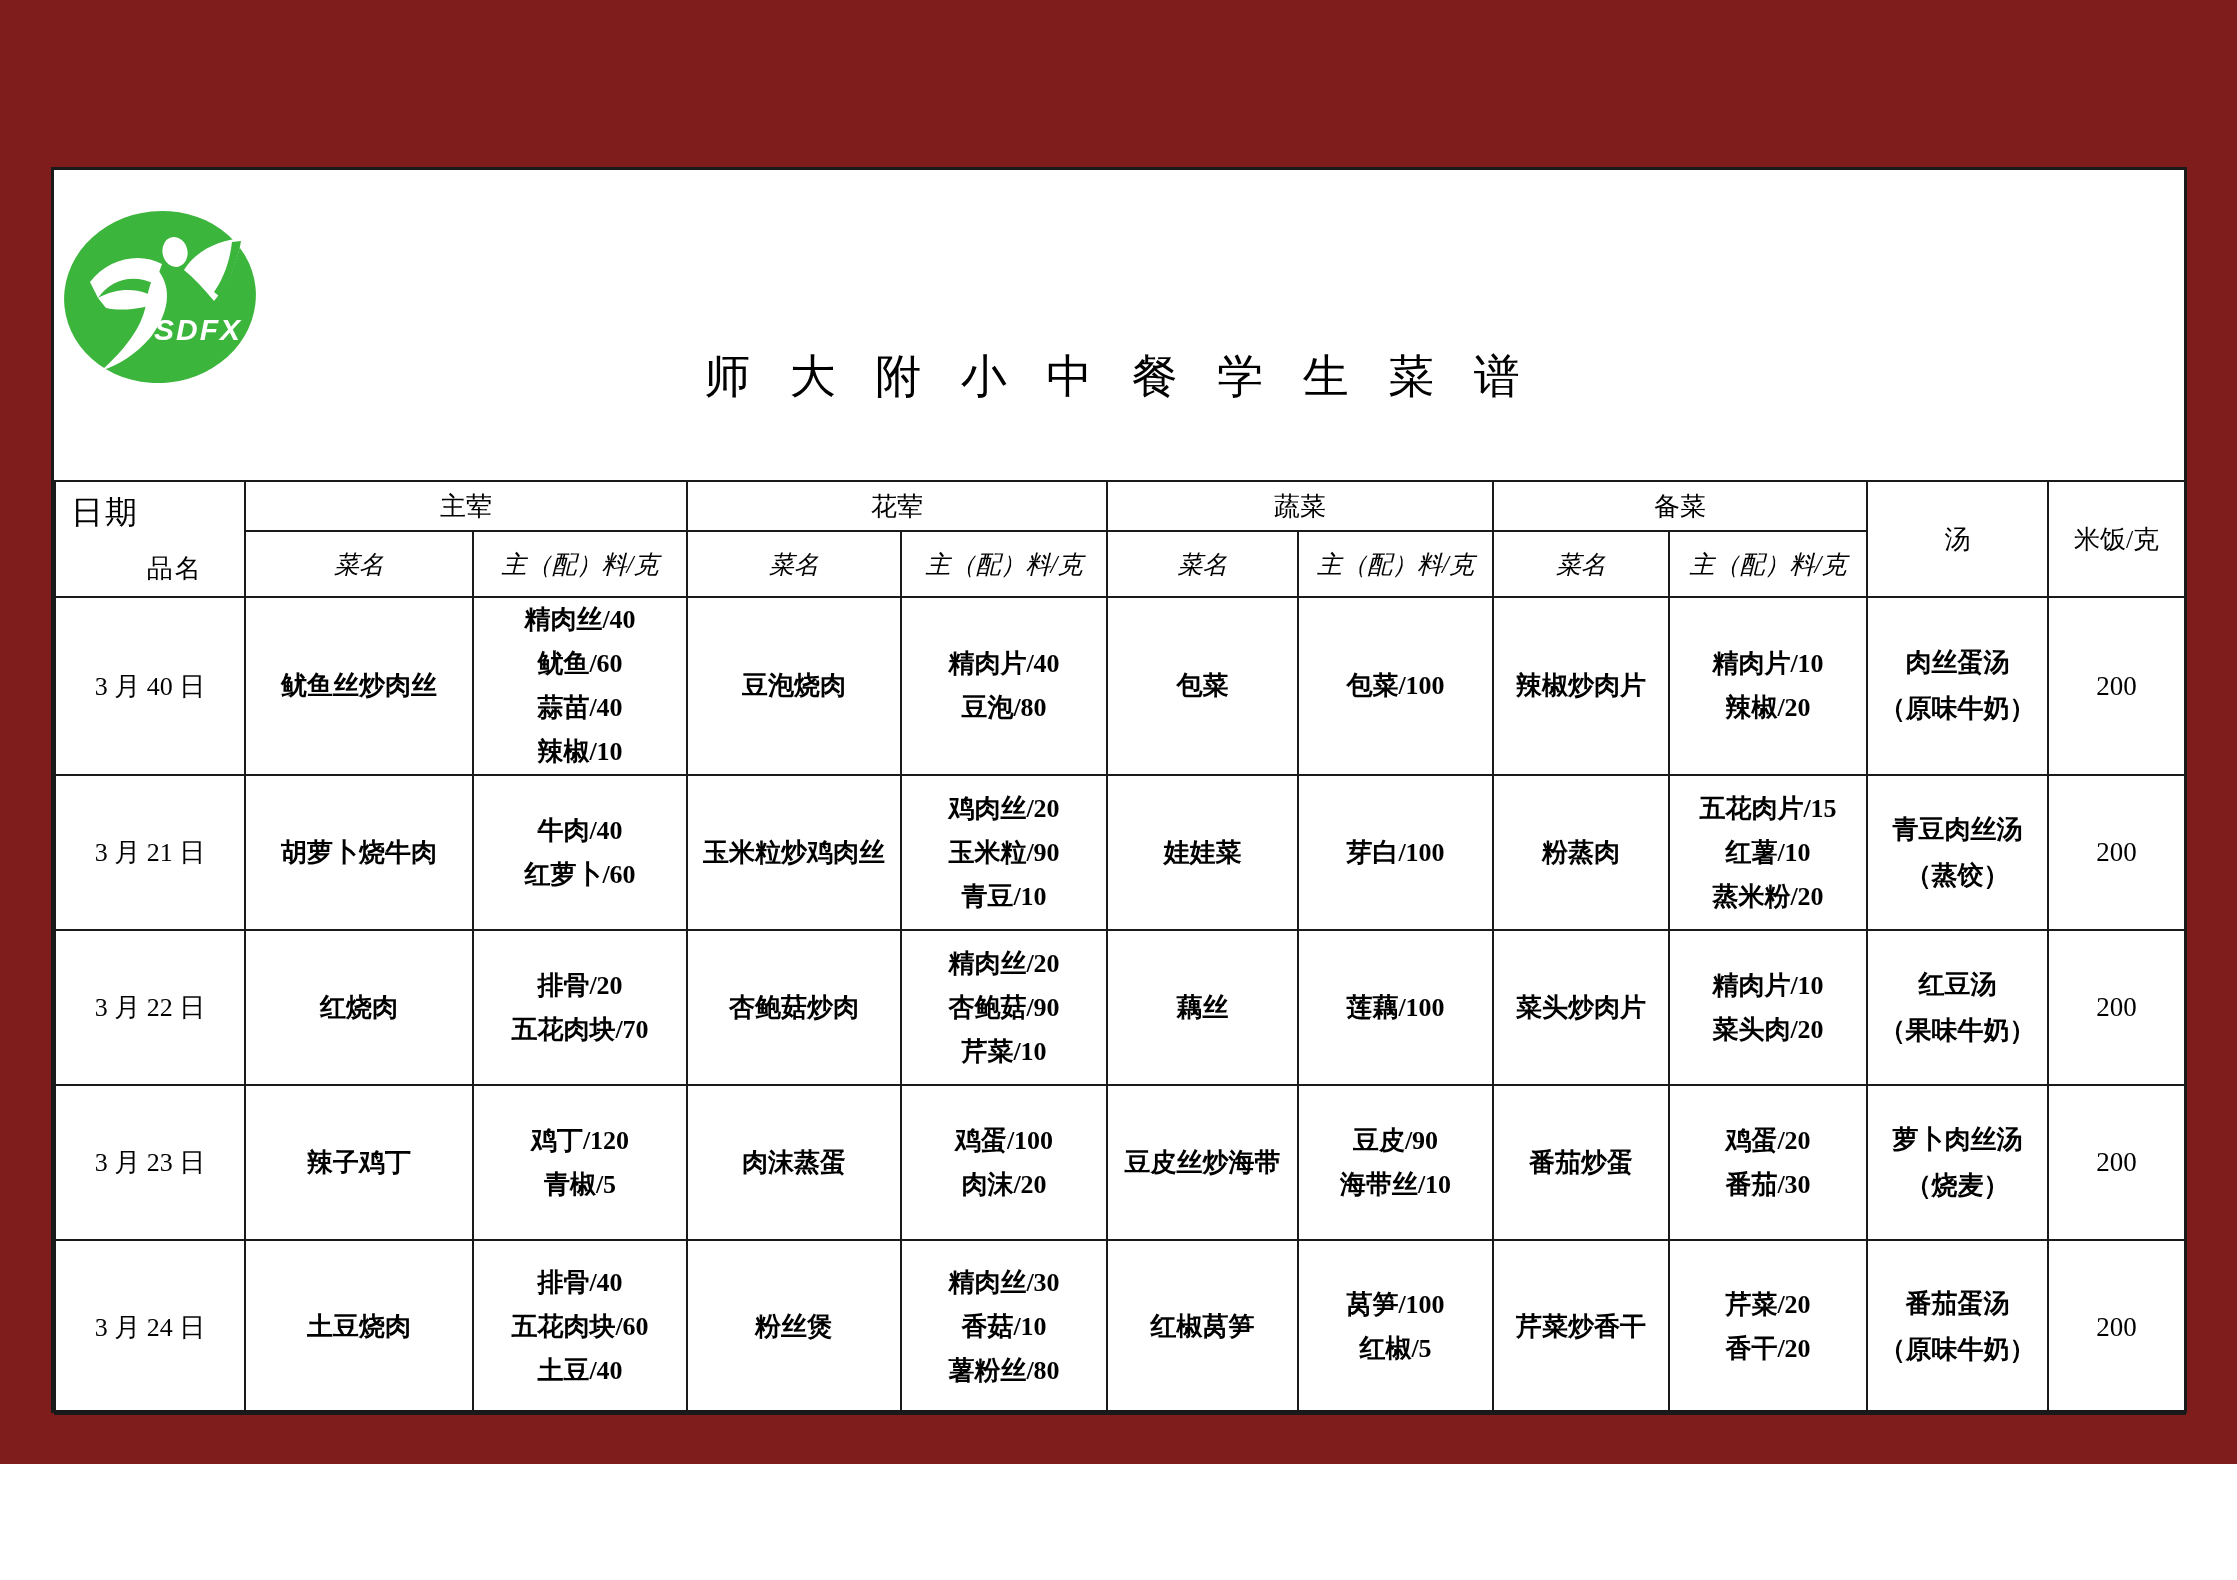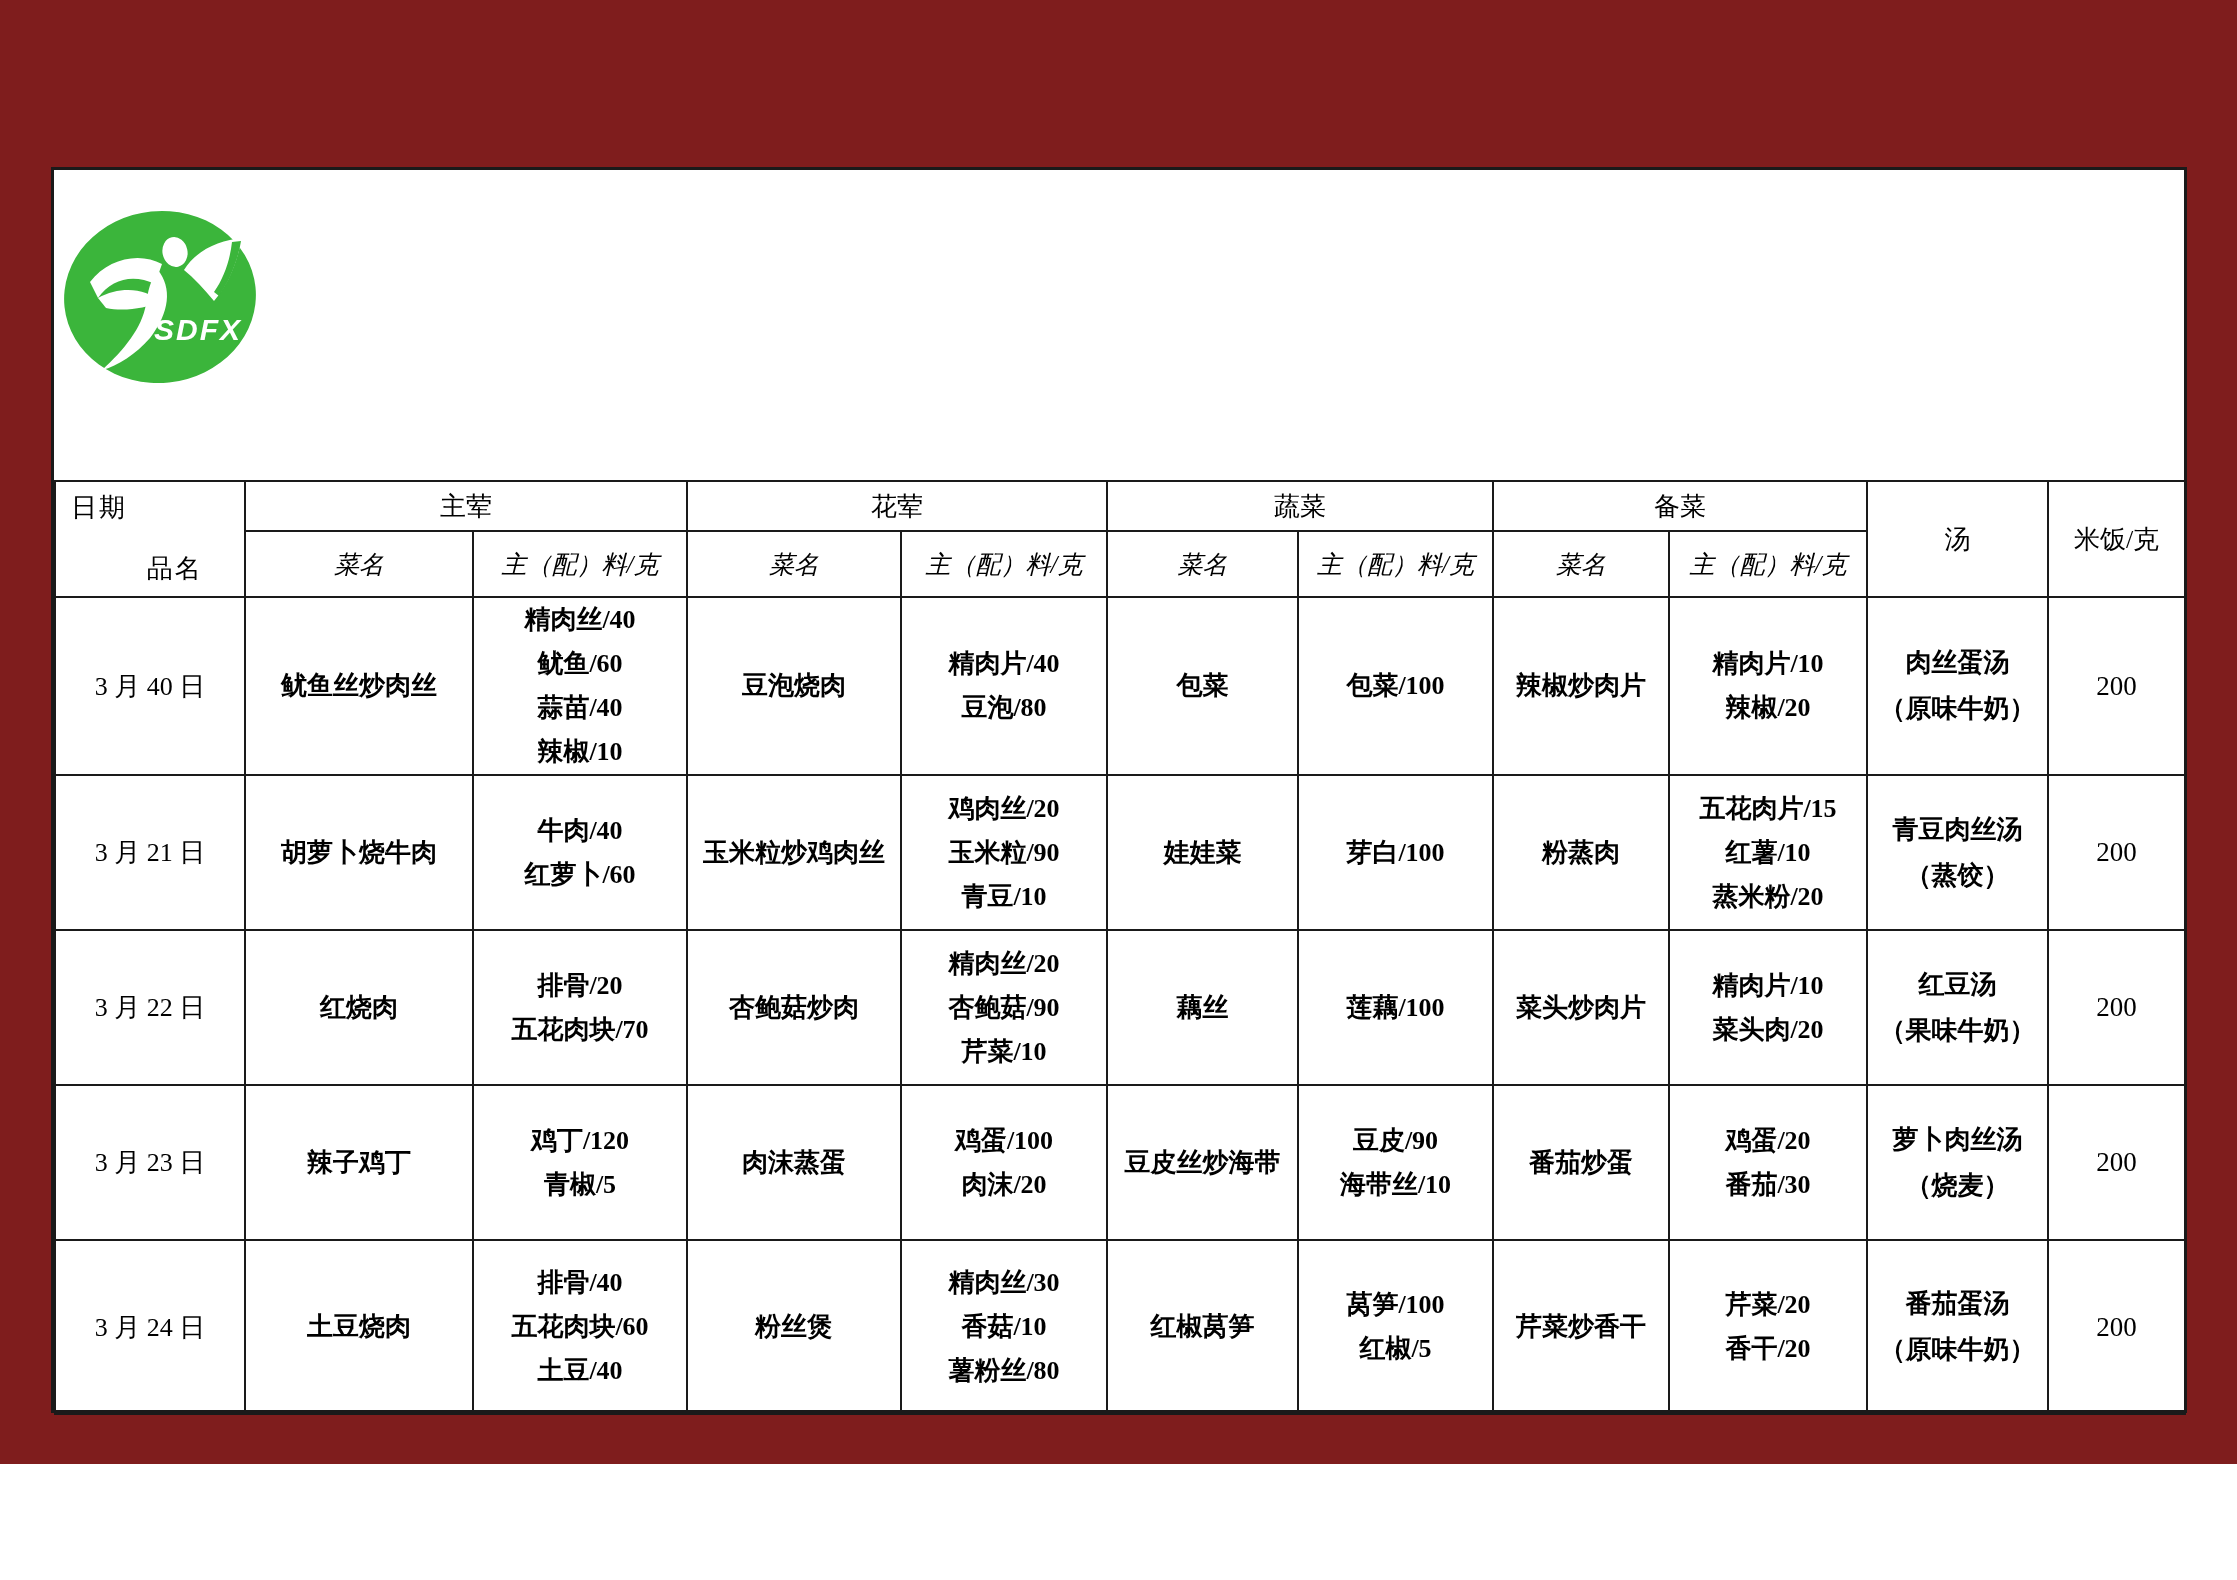--- a/index.html
+++ b/index.html
@@ -57,22 +57,22 @@
   td.rice{font-size:27px;}
   
   td.corner{position:relative;padding:0;}
   .corner-inner{position:relative;width:100%;height:100%;}
   .diag{position:absolute;left:0;top:0;width:100%;height:100%;}
   .corner-top{
     position:absolute;right:22%;top:12px;
     font-size:26px;letter-spacing:2px;
   }
   .corner-bottom{
-    position:absolute;left:8%;bottom:14px;
-    font-size:26px;letter-spacing:2px;
+    position:absolute;left:8%;bottom:4px;
+    font-size:32px;letter-spacing:2px;
   }
 </style>
 </head>
 <body>
 
 <div class="page">
   <div class="frame">
 
     <svg class="logo" viewBox="0 0 196 178">
       <ellipse cx="98" cy="89" rx="96" ry="86" fill="#3bb53b" transform="rotate(-6 98 89)"></ellipse>
@@ -83,20 +83,21 @@
 
       <path d="M28,74 C46,50 78,44 100,56 L93,76 C72,66 50,70 36,90 Z" fill="#ffffff"></path>
       <path d="M36,90 C58,78 84,80 98,94 C84,100 62,104 44,100 Z" fill="#ffffff"></path>
 
       <path d="M96,62 C110,80 108,104 88,130 C74,146 56,158 40,162 C62,142 80,120 84,96 C86,84 88,72 96,62 Z" fill="#ffffff"></path>
 
       <path d="M30,132 C52,104 88,98 112,112 C98,130 70,142 44,140 Z" fill="#3bb53b" opacity="0"></path>
       <text x="92" y="132" font-family="Liberation Sans, DejaVu Sans, sans-serif" font-size="30" font-style="italic" font-weight="bold" fill="#ffffff" letter-spacing="2">SDFX</text>
     </svg>
 
+    <div class="title">师 大 附 小 中 餐 学 生 菜 谱</div>
 
 
     <table class="menu">
       <colgroup>
         <col style="width:190px">
           <col style="width:228px">
           <col style="width:214px">
         <col style="width:214px">
           <col style="width:206px">
           <col style="width:191px">

